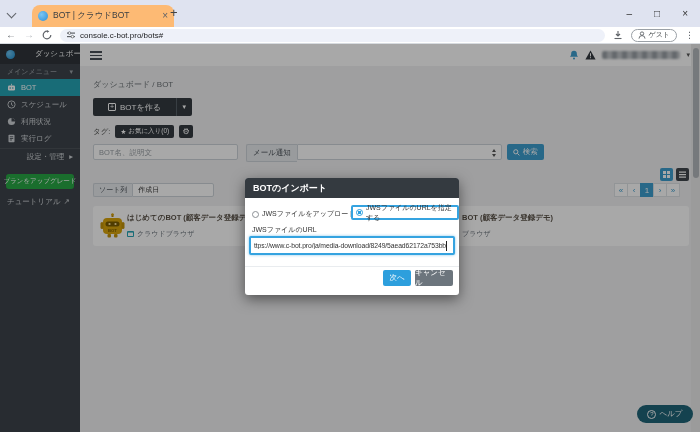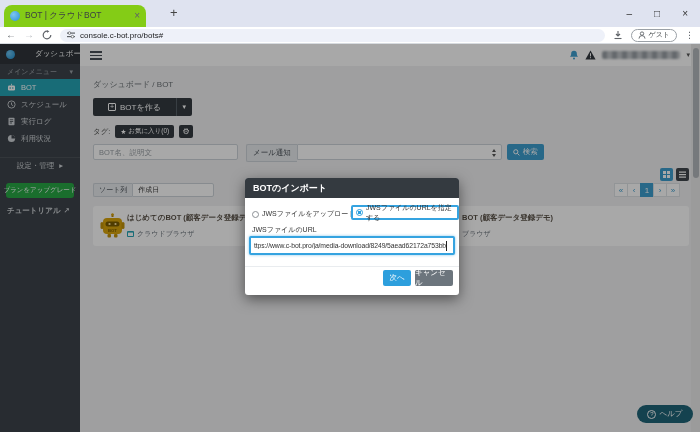--- a/index.html
+++ b/index.html
@@ -2,21 +2,21 @@
 <html><head>
 <meta charset="utf-8">
 <style>
   html,body{margin:0;padding:0;background:#888;}
   *{box-sizing:border-box;font-family:"Liberation Sans","DejaVu Sans",sans-serif;}
   .screen{position:relative;width:700px;height:432px;background:#fff;overflow:hidden;outline:1px solid #9aa0a6;}
 
   
   .tabstrip{position:absolute;left:0;top:0;width:700px;height:27px;background:#dfe3f0;}
   .tab-search{position:absolute;left:8px;top:10px;width:7px;height:7px;border-right:1.5px solid #5f6368;border-bottom:1.5px solid #5f6368;transform:rotate(45deg);}
-  .tab{position:absolute;left:4px;top:5px;width:142px;height:22px;background:#84cc16;border-radius:8px 8px 0 0;display:flex;align-items:center;padding:0 6px;gap:5px;}
+  .tab{position:absolute;left:32px;top:5px;width:142px;height:22px;background:#fdba74;border-radius:8px 8px 0 0;display:flex;align-items:center;padding:0 6px;gap:5px;}
   .favicon{width:10px;height:10px;border-radius:50%;background:radial-gradient(circle at 35% 35%,#7cc5f2,#2b8fd8);flex:none;}
   .tab-title{font-size:8.5px;color:#3c4043;white-space:nowrap;overflow:hidden;flex:1;}
   .tab-close{font-size:10px;color:#5f6368;flex:none;line-height:1;}
   .newtab{position:absolute;left:170px;top:6px;font-size:13px;color:#444;line-height:1;}
   .winctl{position:absolute;top:0;height:27px;display:flex;align-items:center;gap:22px;right:12px;color:#333;}
   .winctl span{font-size:10px;line-height:1;}
   .toolbar{position:absolute;left:0;top:27px;width:700px;height:17px;background:#fff;border-bottom:1px solid #d7dbe0;display:flex;align-items:center;padding:0 6px;gap:8px;}
   .navarrow{font-size:10px;color:#5f6368;line-height:1;}
   .navarrow.fwd{color:#b8bcc0;}
   .omnibox{flex:1;height:13px;max-width:560px;background:#eef1f9;border-radius:7px;display:flex;align-items:center;padding:0 7px;gap:5px;}
@@ -30,23 +30,23 @@
 
   
   .sidebar{position:absolute;left:0;top:0;width:80px;height:388px;background:#3e444b;z-index:10;}
   .brand{height:20px;background:#2f353b;display:flex;align-items:center;gap:20px;padding:0 6px;}
   .brand-logo{width:9px;height:9px;border-radius:50%;background:radial-gradient(circle at 35% 35%,#6fc3ef,#1d8ecf);flex:none;}
   .brand span{font-size:7.5px;color:#fff;white-space:nowrap;}
   .menuhead{height:15px;display:flex;align-items:center;justify-content:space-between;padding:0 7px;color:#9ba1a7;font-size:7px;}
   .sitem{height:17px;display:flex;align-items:center;gap:5px;padding:0 7px;color:#ced2d6;font-size:7.5px;white-space:nowrap;}
   .sitem.active{background:#25a5b5;color:#fff;}
   .sitem svg{flex:none;}
-  .sitem.settings{justify-content:center;border-top:1px solid rgba(255,255,255,.08);margin-top:10px;height:16px;}
+  .sitem.settings{justify-content:flex-end;border-top:1px solid rgba(255,255,255,.08);margin-top:1px;height:16px;}
   .upgrade{margin:10px 6px 0 6px;height:15px;background:#28a745;border-radius:3px;color:#fff;font-size:6.5px;display:flex;align-items:center;justify-content:center;white-space:nowrap;}
-  .tutorial{margin-top:8px;padding:0 7px;color:#ced2d6;font-size:7.5px;display:flex;align-items:flex-start;gap:3px;font-weight:bold;}
+  .tutorial{margin-top:8px;padding:0 7px;color:#ced2d6;font-size:7.5px;display:flex;align-items:flex-start;gap:3px;}
 
   
   .appbar{position:absolute;left:80px;top:0;width:620px;height:22px;background:#fff;z-index:5;}
   .burger{position:absolute;left:10px;top:7px;width:12px;}
   .burger i{display:block;height:1.6px;background:#495057;margin-bottom:2px;}
   .appbar-right{position:absolute;right:10px;top:0;height:22px;display:flex;align-items:center;gap:6px;}
   .redacted{width:78px;height:8px;border-radius:2px;background:repeating-linear-gradient(90deg,#9aa0a6 0 5px,#c0c4c8 5px 10px);filter:blur(1.2px);}
   .caret{font-size:7px;color:#555;}
 
   
@@ -187,33 +187,33 @@
       </div>
       <div class="sitem">
         <svg width="9" height="9" viewBox="0 0 9 9">
             <circle cx="4.5" cy="4.5" r="3.6" fill="none" stroke="#ced2d6" stroke-width="0.9"></circle>
             <path d="M4.5 2.5v2.2l1.6 1" stroke="#ced2d6" stroke-width="0.9" fill="none"></path>
           </svg>
         <span>スケジュール</span>
       </div>
       <div class="sitem">
         <svg width="9" height="9" viewBox="0 0 9 9">
+            <circle cx="4.5" cy="4.5" r="3.6" fill="#ced2d6"></circle>
+            <path d="M4.5 4.5 L4.5 0.9 A3.6 3.6 0 0 1 8.1 4.5 Z" fill="#3e444b"></path>
+          </svg>
+        <span>利用状況</span>
+      </div>
+      <div class="sitem">
+        <svg width="9" height="9" viewBox="0 0 9 9">
             <rect x="1.5" y="0.8" width="6" height="7.4" rx="0.8" fill="#ced2d6"></rect>
             <rect x="2.8" y="2.4" width="3.4" height="0.8" fill="#3e444b"></rect>
             <rect x="2.8" y="4" width="3.4" height="0.8" fill="#3e444b"></rect>
             <rect x="2.8" y="5.6" width="2.2" height="0.8" fill="#3e444b"></rect>
           </svg>
         <span>実行ログ</span>
-      </div>
-      <div class="sitem">
-        <svg width="9" height="9" viewBox="0 0 9 9">
-            <circle cx="4.5" cy="4.5" r="3.6" fill="#ced2d6"></circle>
-            <path d="M4.5 4.5 L4.5 0.9 A3.6 3.6 0 0 1 8.1 4.5 Z" fill="#3e444b"></path>
-          </svg>
-        <span>利用状況</span>
       </div>
       <div class="sitem settings">
         <span>設定・管理</span>
         <span>▸</span>
       </div>
       <div class="upgrade">プランをアップグレード</div>
       <div class="tutorial">
         <span>チュートリアル</span>
         <span>↗</span>
       </div>

